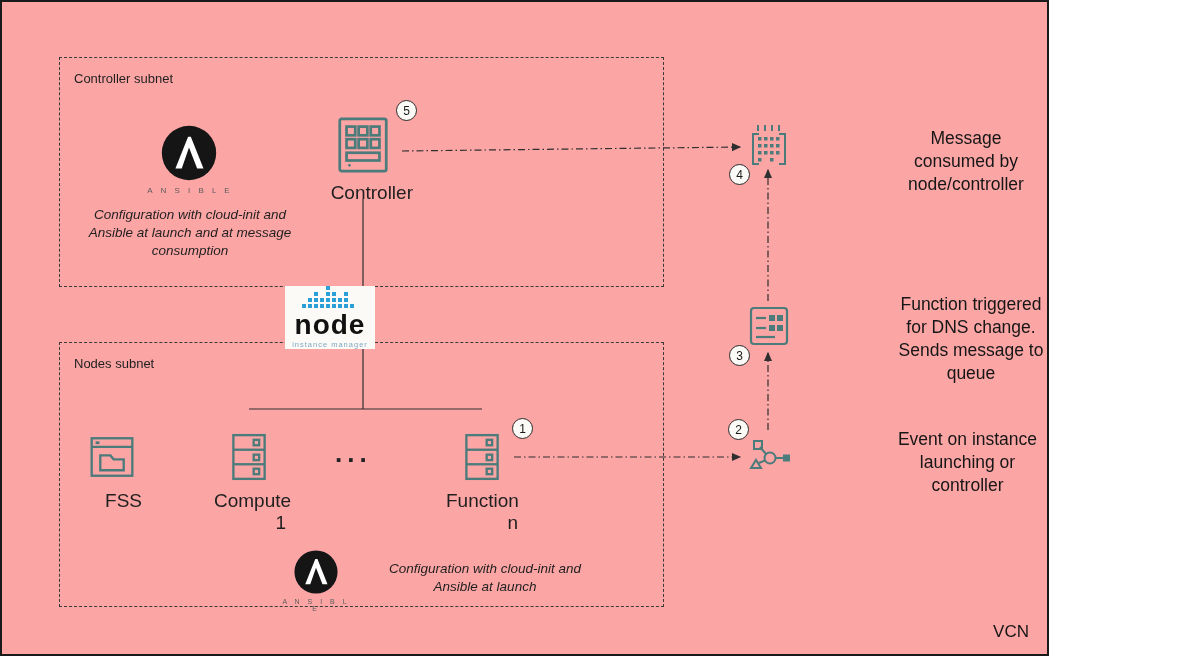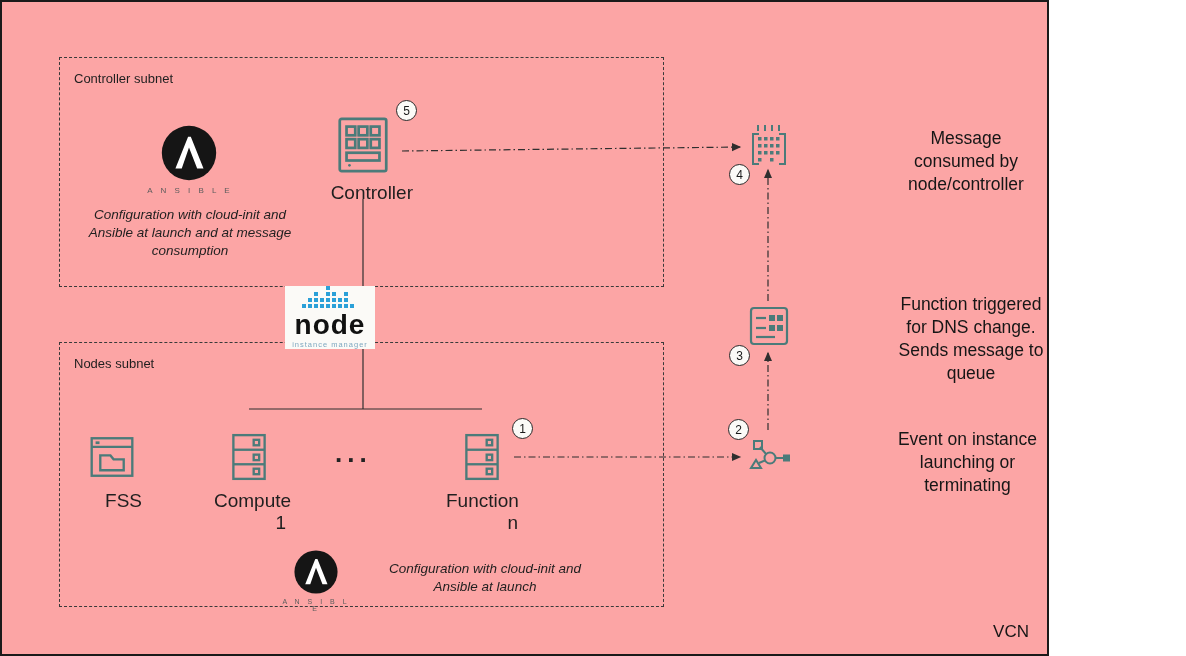--- a/index.html
+++ b/index.html
@@ -247,17 +247,17 @@
 consumed by
 node/controller</div>
 
   <div class="annotation ml" style="left:853px; top:291px; width:232px;">Function triggered
 for DNS change.
 Sends message to
 queue</div>
 
   <div class="annotation ml" style="left:853px; top:426px; width:225px;">Event on instance
 launching or
-terminating</div>
+controller</div>
 
   <div class="vcn-label">VCN</div>
 
 </div>
 
 </body></html>

